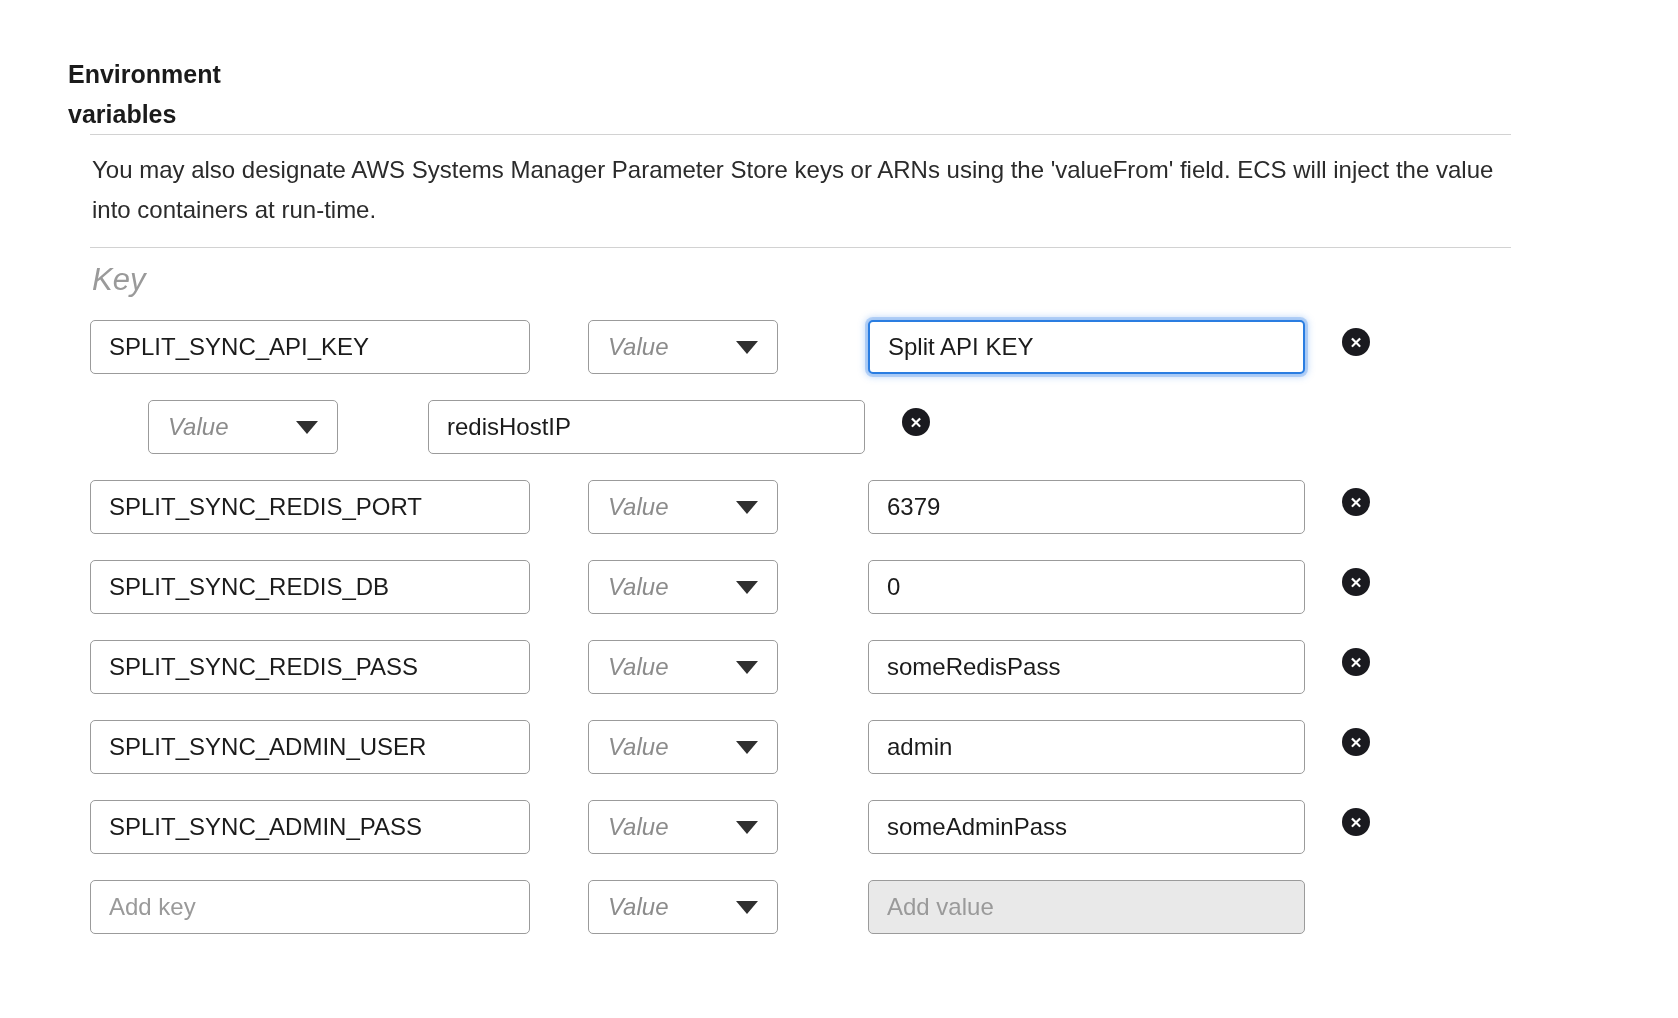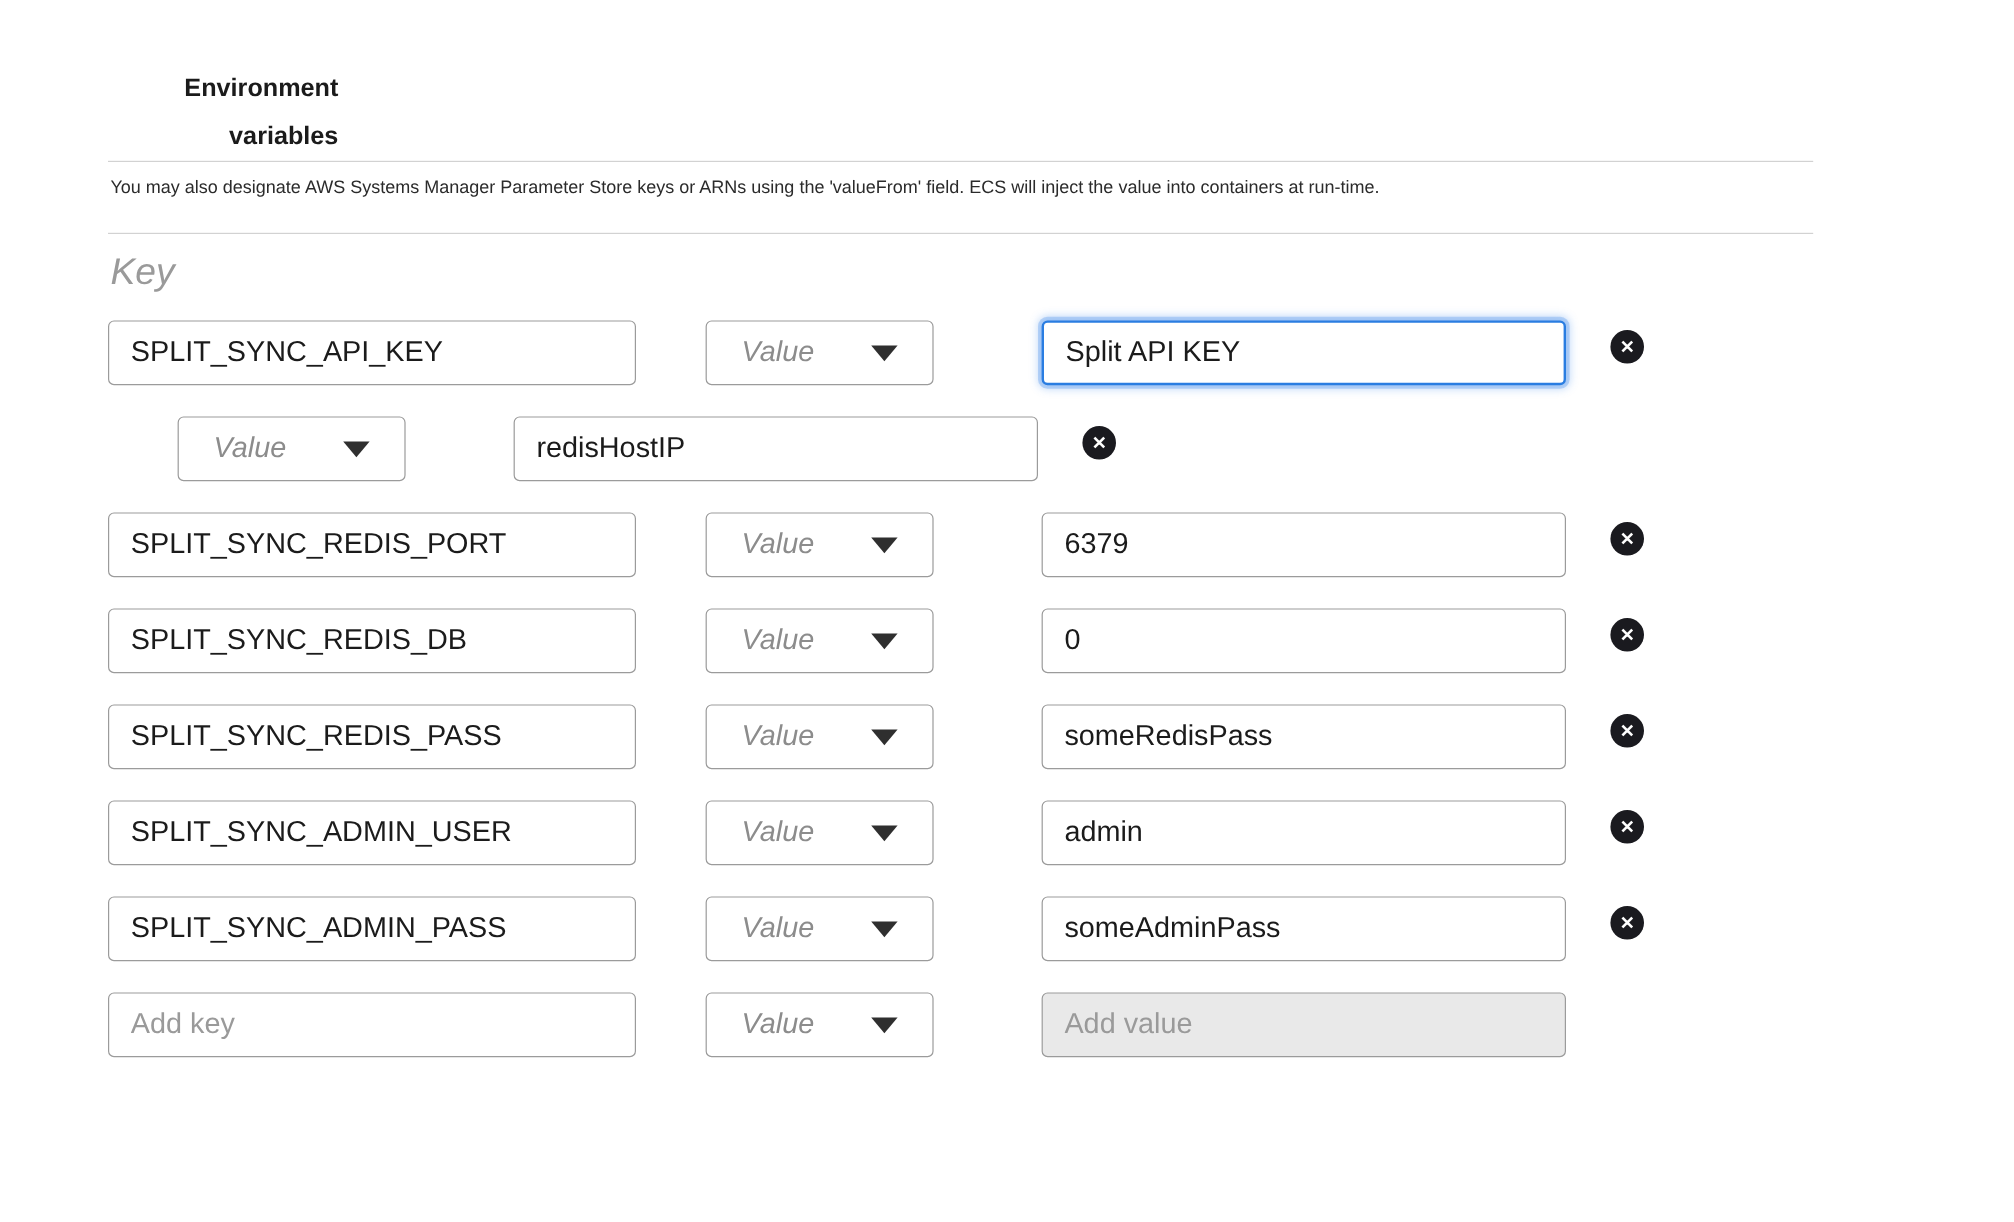--- a/index.html
+++ b/index.html
@@ -16,37 +16,37 @@
     background: #ffffff;
     overflow: hidden;
   }
   .content {
     margin-left: 90px;
     width: 1421px;
   }
   .section-label {
     margin: 54px 0 0 68px;
     width: 214px;
-    text-align: right;
+    text-align: left;
     font-weight: bold;
-    font-size: 21px;
+    font-size: 25px;
     line-height: 40px;
     color: #1b1b1b;
   }
   hr.divider {
     border: none;
     border-top: 1px solid #d2d2d2;
     margin: 0;
   }
   .divider-top { margin-top: 25px; }
   .help-text {
-    font-size: 15px;
+    font-size: 24px;
     line-height: 40px;
     color: #2b2b2b;
-    margin: 2px 0 17px 2px;
+    margin: 15px 0 17px 2px;
   }
   .key-header {
     font-size: 31px;
     font-style: italic;
     color: #9a9a9a;
     margin: 14px 0 22px 2px;
   }
   .env-row {
     display: flex;
     align-items: flex-start;
@@ -81,21 +81,21 @@
     box-sizing: border-box;
     width: 190px;
     height: 54px;
     margin-left: 58px;
     border: 1px solid #9b9b9b;
     border-radius: 5px;
     background: #ffffff;
     display: flex;
     align-items: center;
     justify-content: space-between;
-    padding: 0 29px;
+    padding: 0 19px;
     cursor: pointer;
   }
   .type-label {
     font-size: 24px;
     font-style: italic;
     color: #8c8c8c;
   }
   .caret {
     width: 0;
     height: 0;

